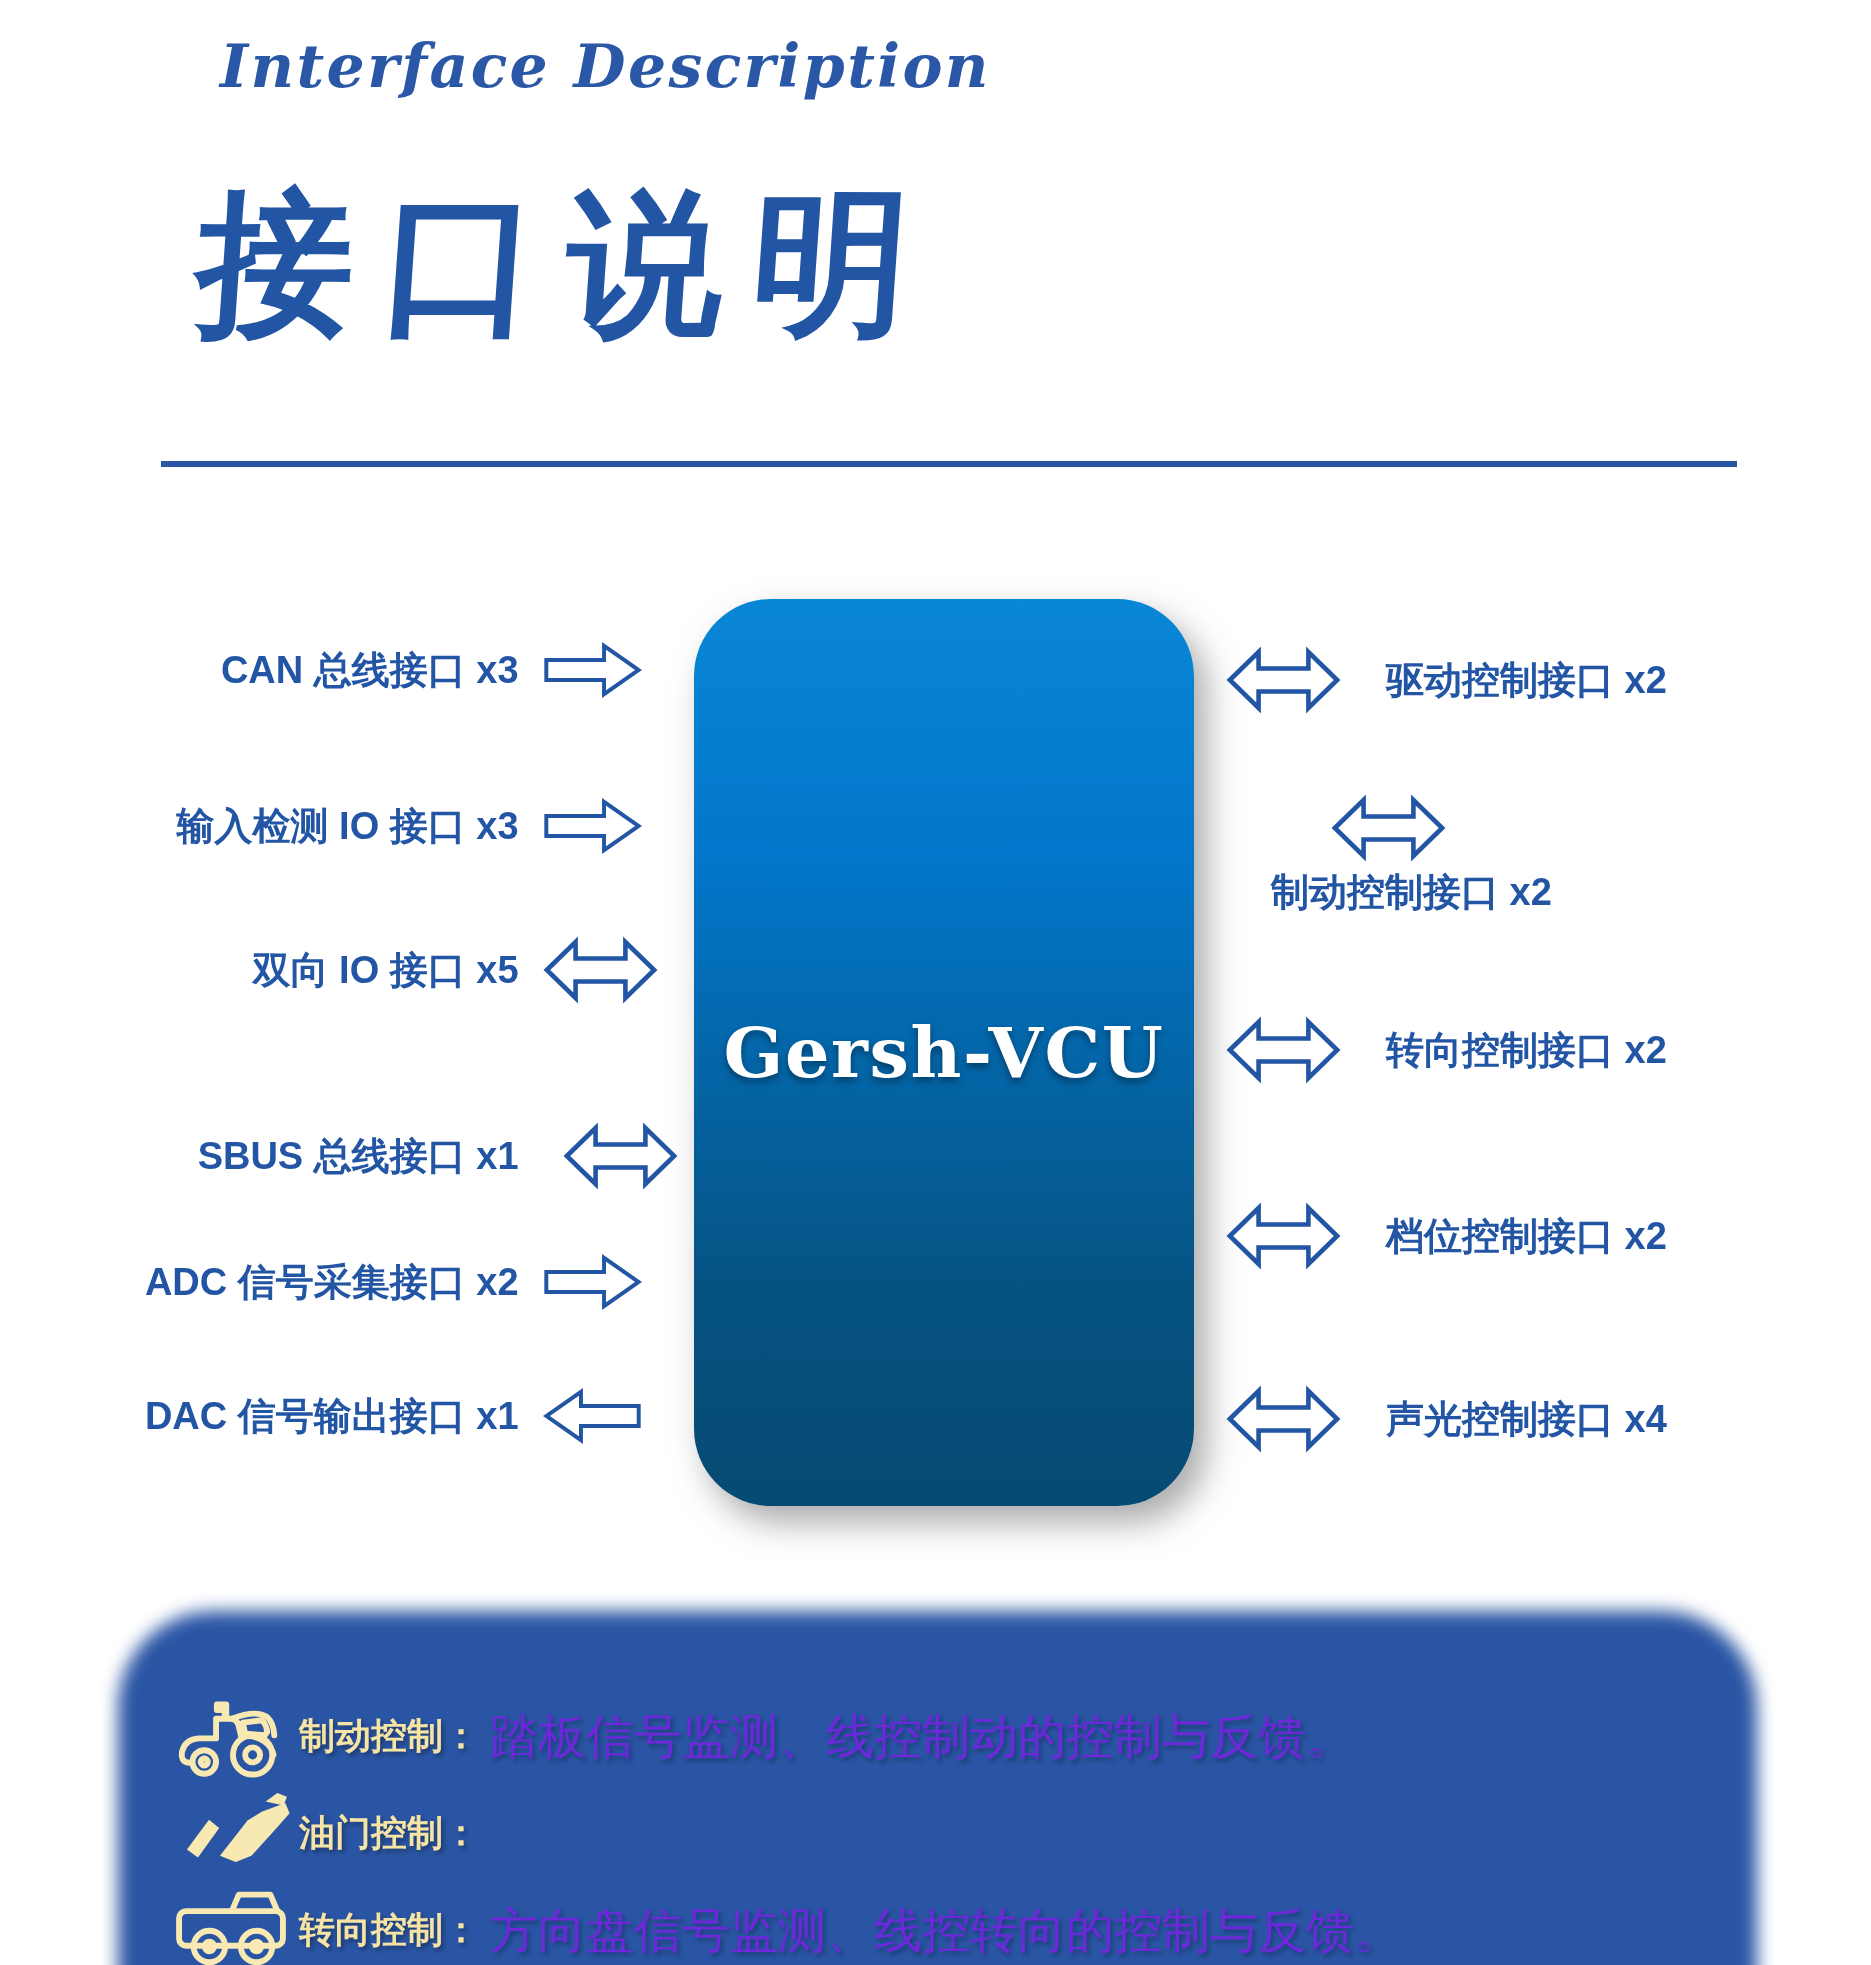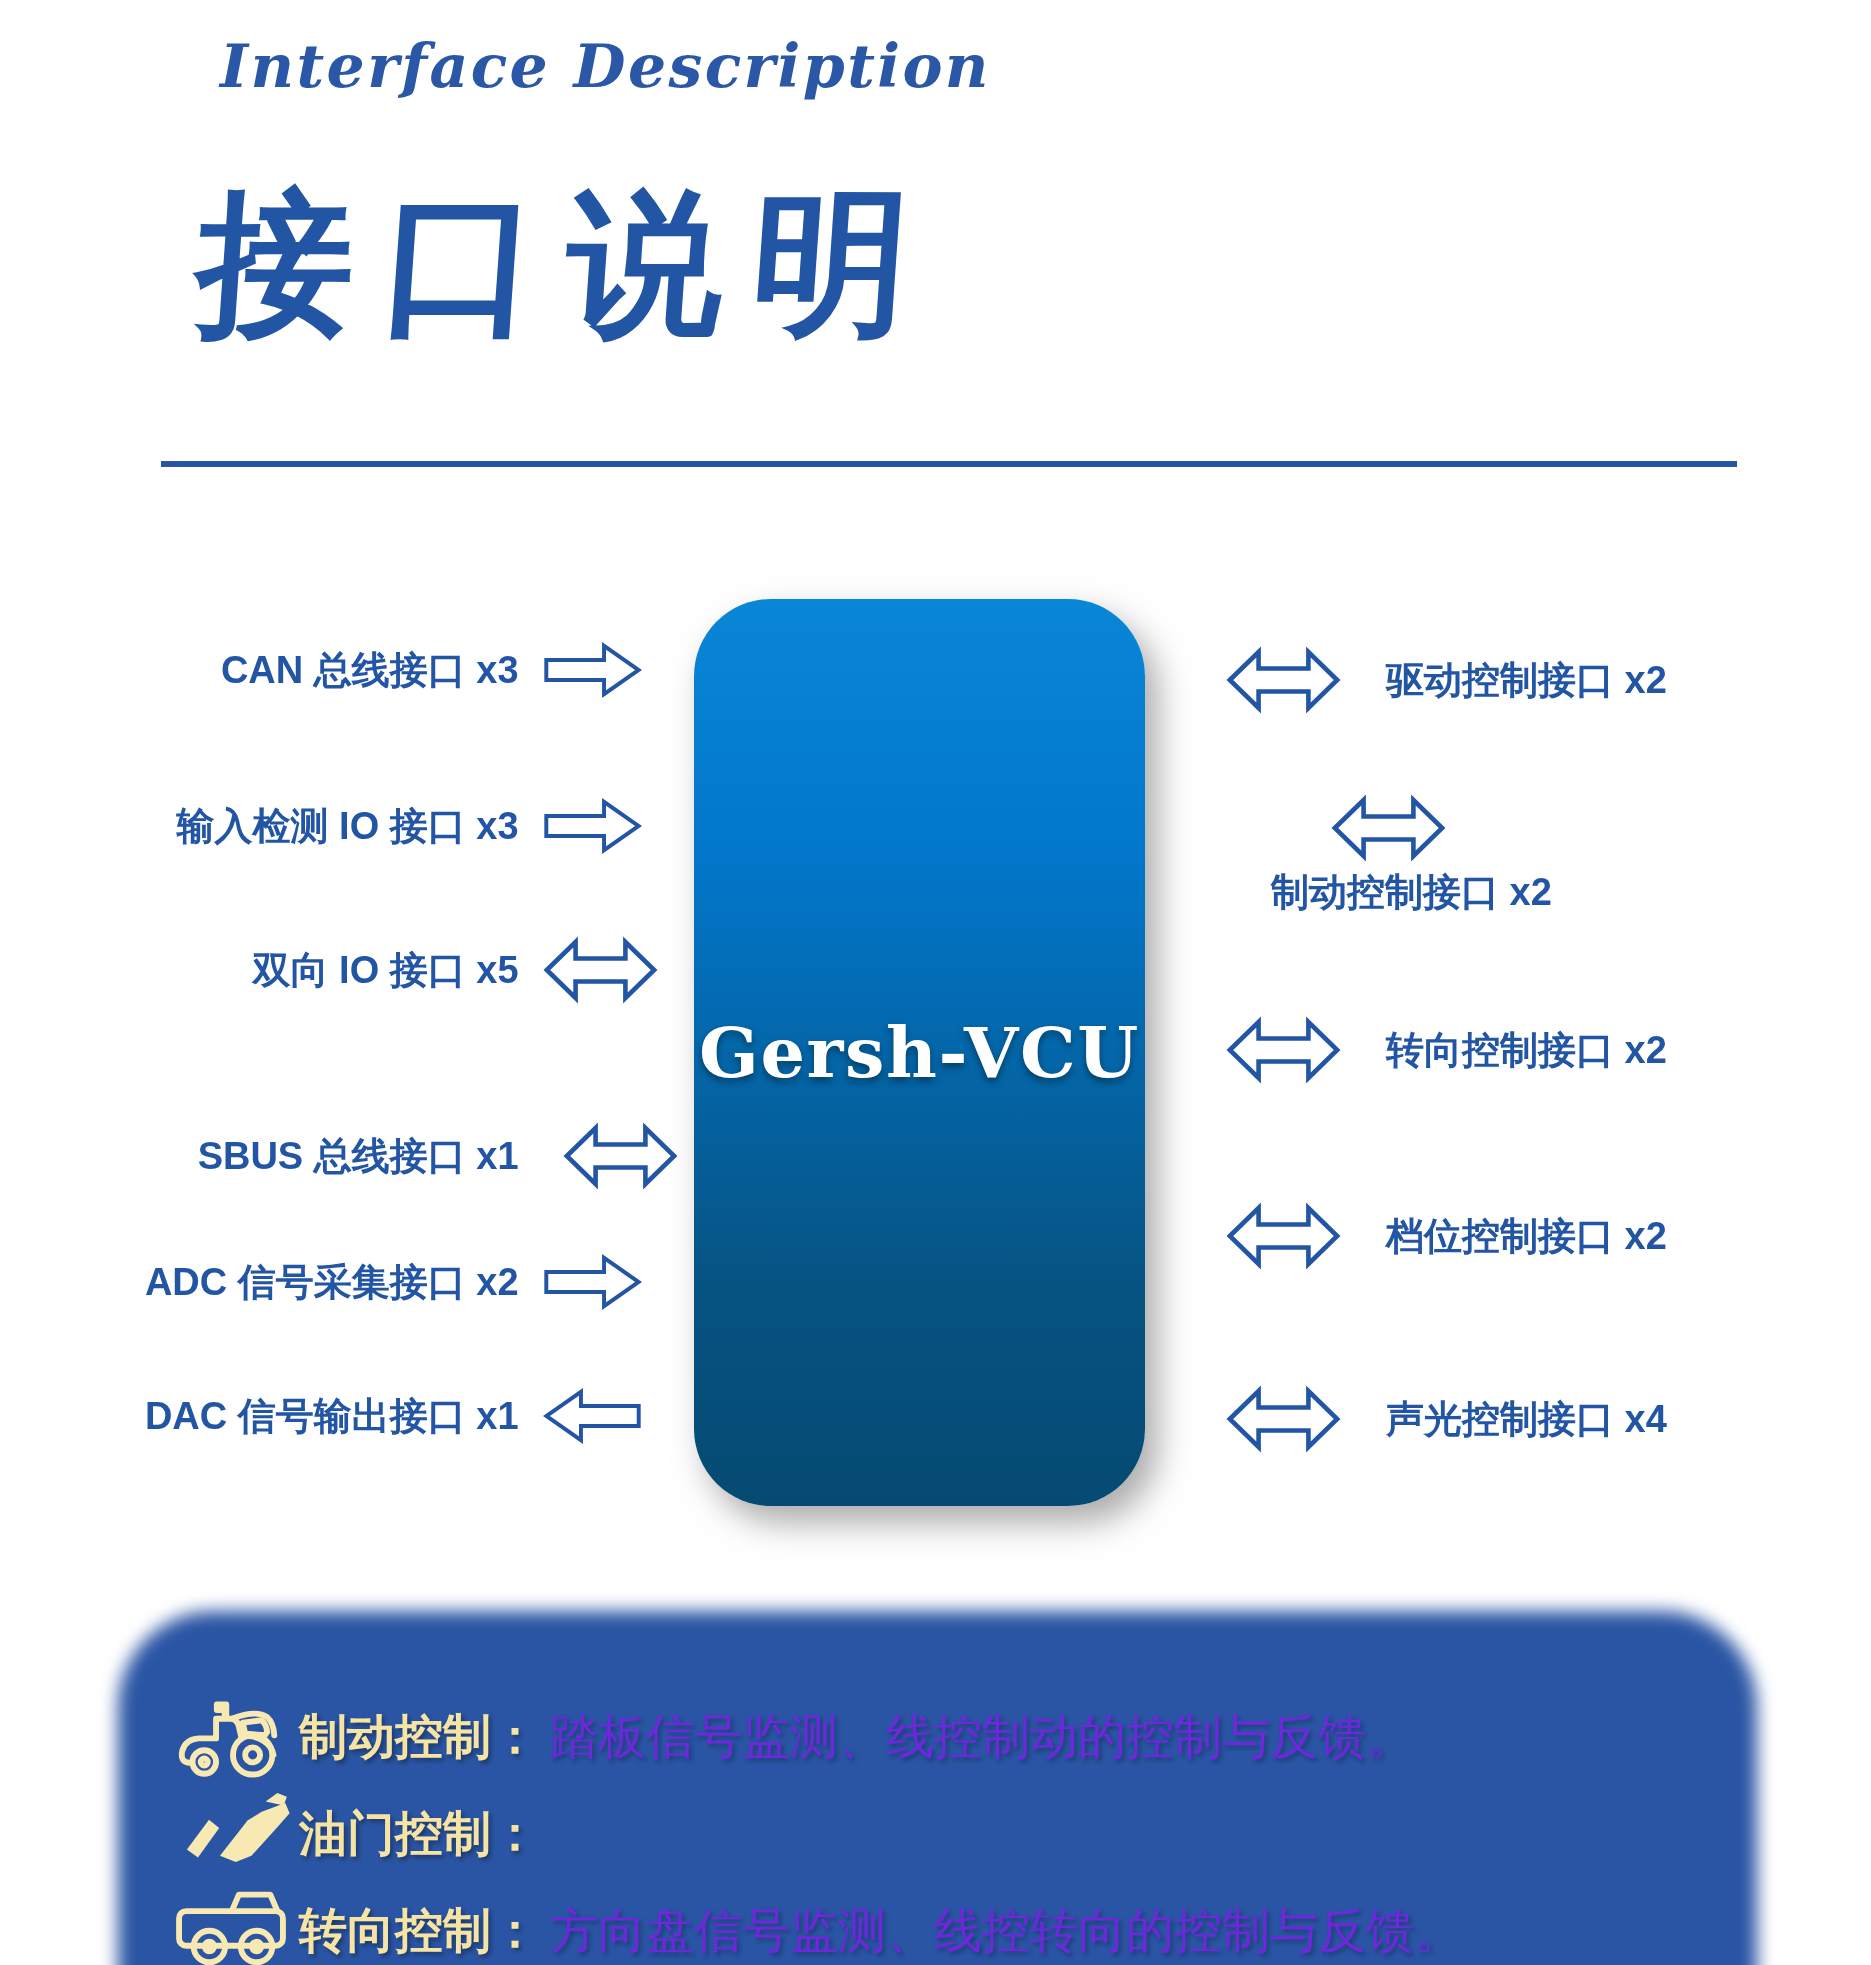--- a/index.html
+++ b/index.html
@@ -18,21 +18,21 @@
     font-family:"DejaVu Serif",serif;font-weight:bold;
     font-size:157px;line-height:1.2;color:#2355a5;letter-spacing:28px;
     transform:skewX(-4deg);
   }
   .rule{
     position:absolute;left:161px;top:461px;width:1576px;height:5.9px;
     background:#2a55a5;
   }
   
   .vcu-box{
-    position:absolute;left:694px;top:599px;width:451px;height:907px;
+    position:absolute;left:694px;top:599px;width:500px;height:907px;
     border-radius:77px;
     background:linear-gradient(180deg,#0a86d6 0%,#0277cb 28%,#065382 76%,#054a72 100%);
     box-shadow:12.6px 16.5px 33px rgba(90,90,90,0.5);
     display:flex;align-items:center;justify-content:center;
   }
   .vcu-label{
     font-family:"DejaVu Serif",serif;font-weight:bold;font-size:70px;color:#ffffff;
     letter-spacing:1.6px;text-shadow:0 3.5px 7.9px rgba(0,0,0,0.4);
   }
   
@@ -55,21 +55,21 @@
     filter:blur(8.6px);
   }
   .legend-rows{
     position:absolute;left:45px;top:77px;right:23.6px;bottom:47px;
     display:flex;flex-direction:column;
   }
   .legend-row{display:flex;align-items:center;height:97px;}
   .legend-icon{width:136px;flex:none;display:flex;align-items:center;justify-content:center;}
   .legend-icon svg{width:118px;height:90px;display:block;}
   .legend-label{
-    font-size:48px;font-weight:bold;color:#f6e4a4;white-space:nowrap;
+    font-size:36px;font-weight:bold;color:#f6e4a4;white-space:nowrap;
     margin-right:11px;text-shadow:2.4px 2.8px 4.3px rgba(0,0,0,0.35);
     font-family:"DejaVu Serif",serif;
   }
   .legend-desc{
     font-size:48px;color:#6d28d9;white-space:nowrap;
     text-shadow:2.4px 3.1px 4.7px rgba(10,30,60,0.45);
     font-family:"DejaVu Serif",serif;
   }
   .hidden-defs{position:absolute;width:0;height:0;overflow:hidden;}
 </style>

